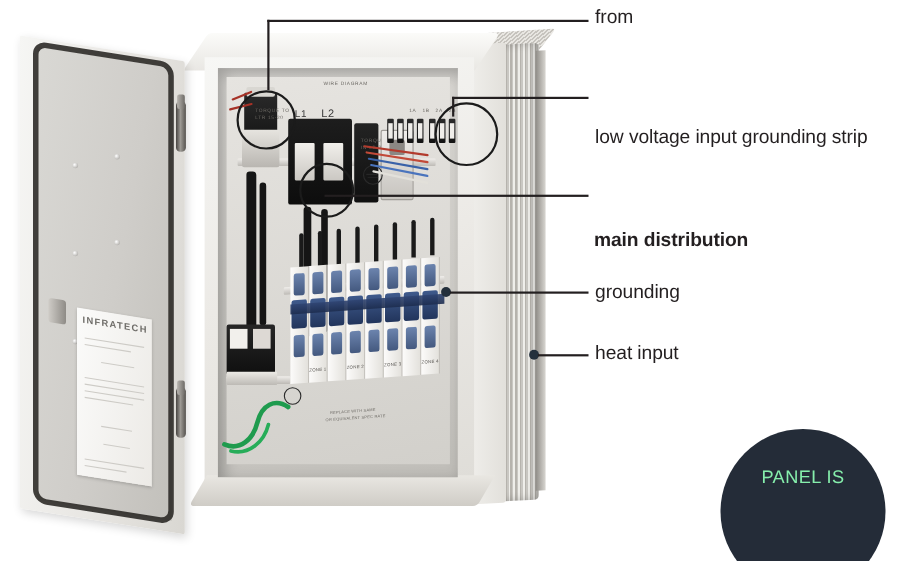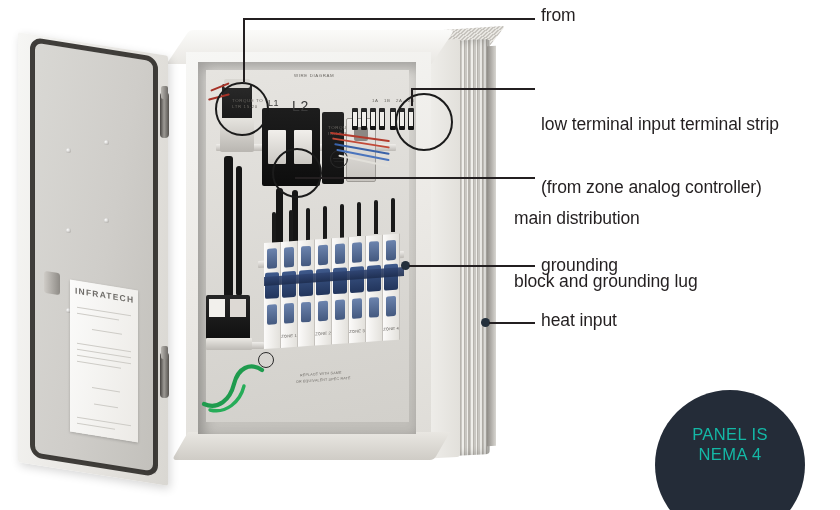--- a/index.html
+++ b/index.html
@@ -6,36 +6,36 @@
   body{width:840px;height:510px;position:relative;overflow:hidden;
        font-family:"Liberation Sans","DejaVu Sans",sans-serif;}
 
   #stage{position:absolute;left:0;top:0;width:840px;height:510px;background:#fff;}
 
   
   .callout{position:absolute;font-size:17.5px;line-height:21px;color:#231f20;
            letter-spacing:-0.1px;white-space:pre;}
   .callout.l-relay{left:541px;top:5px;}
   .callout.l-lowv{left:541px;top:72px;}
-  .callout.l-main{left:514px;top:166px;}
+  .callout.l-main{left:540px;top:166px;font-weight:bold;}
   .callout.l-brk{left:541px;top:255px;}
   .callout.l-heat{left:541px;top:310px;}
 
   
   .lead{position:absolute;background:#231f20;}
   .dot{position:absolute;width:9px;height:9px;border-radius:50%;background:#24303c;}
 
   
   .ring{position:absolute;border:2px solid #1b1b1b;border-radius:50%;}
 
   
   #badge{position:absolute;left:655px;top:390px;width:150px;height:150px;
          border-radius:50%;background:#242c38;}
   #badge .bt{position:absolute;left:0;top:34px;width:150px;text-align:center;
-             color:#14b8a6;font-size:16.5px;line-height:20.5px;letter-spacing:.4px;}
+             color:#86efac;font-size:16.5px;line-height:20.5px;letter-spacing:.4px;}
 
   
   #photo{position:absolute;left:0px;top:0px;width:530px;height:500px;}
 
   
   #heatsink{position:absolute;left:452px;top:40px;width:38px;height:415px;
     background:repeating-linear-gradient(to right,
       #c9c7c2 0px,#c9c7c2 1.5px,#efeeea 1.5px,#efeeea 3.2px,#b6b3ad 3.2px,#b6b3ad 4.4px);
     transform:skewY(-3deg);border-radius:0 4px 4px 0;
     box-shadow:inset -4px 0 8px rgba(0,0,0,.22);}
@@ -208,21 +208,21 @@
     <div id="relay-b"></div>
     <div class="redwire" style="left:210px;top:86px;width:20px;transform:rotate(-22deg);"></div>
     <div class="redwire" style="left:208px;top:96px;width:22px;transform:rotate(-14deg);"></div>
 
     <div id="cont">
       <div class="win" style="left:6px;"></div>
       <div class="win" style="left:32px;"></div>
     </div>
     <div id="cont2"></div>
     <div class="micro2" style="left:268px;top:98px;font-size:9px;color:#3a3a3a;">L1</div>
-    <div class="micro2" style="left:292px;top:98px;font-size:14px;color:#3a3a3a;">L2</div>
+    <div class="micro2" style="left:292px;top:98px;font-size:10px;color:#3a3a3a;">L2</div>
     <div class="micro2" style="left:232px;top:98px;">
       <span>TORQUE TO</span>
     </div>
     <div class="micro2" style="left:232px;top:104px;">
       <span>LTR 15-20</span>
     </div>
     <div class="micro2" style="left:328px;top:125px;">
       <span>TORQUE TO</span>
     </div>
     <div class="micro2" style="left:328px;top:131px;">
@@ -378,31 +378,28 @@
 
   <div class="dot" style="left:401px;top:261px;"></div>
   <div class="lead" style="left:409px;top:265px;width:126px;height:1.6px;"></div>
 
   <div class="dot" style="left:481px;top:318px;"></div>
   <div class="lead" style="left:489px;top:322px;width:46px;height:1.6px;"></div>
 
   <div class="callout l-relay">from</div>
 
   <div class="callout l-lowv">
-    <div>low terminal input terminal strip</div>
-    <div>(from zone analog controller)</div>
+    <div>low voltage input grounding strip</div>
   </div>
 
   <div class="callout l-main">
     <div>main distribution</div>
-    <div>block and grounding lug</div>
   </div>
 
   <div class="callout l-brk">grounding</div>
 
   <div class="callout l-heat">heat input</div>
 
   <div id="badge">
     <div class="bt">PANEL IS</div>
-    <div class="bt" style="top:54px;">NEMA 4</div>
   </div>
 
 </div>
 
 </body></html>

